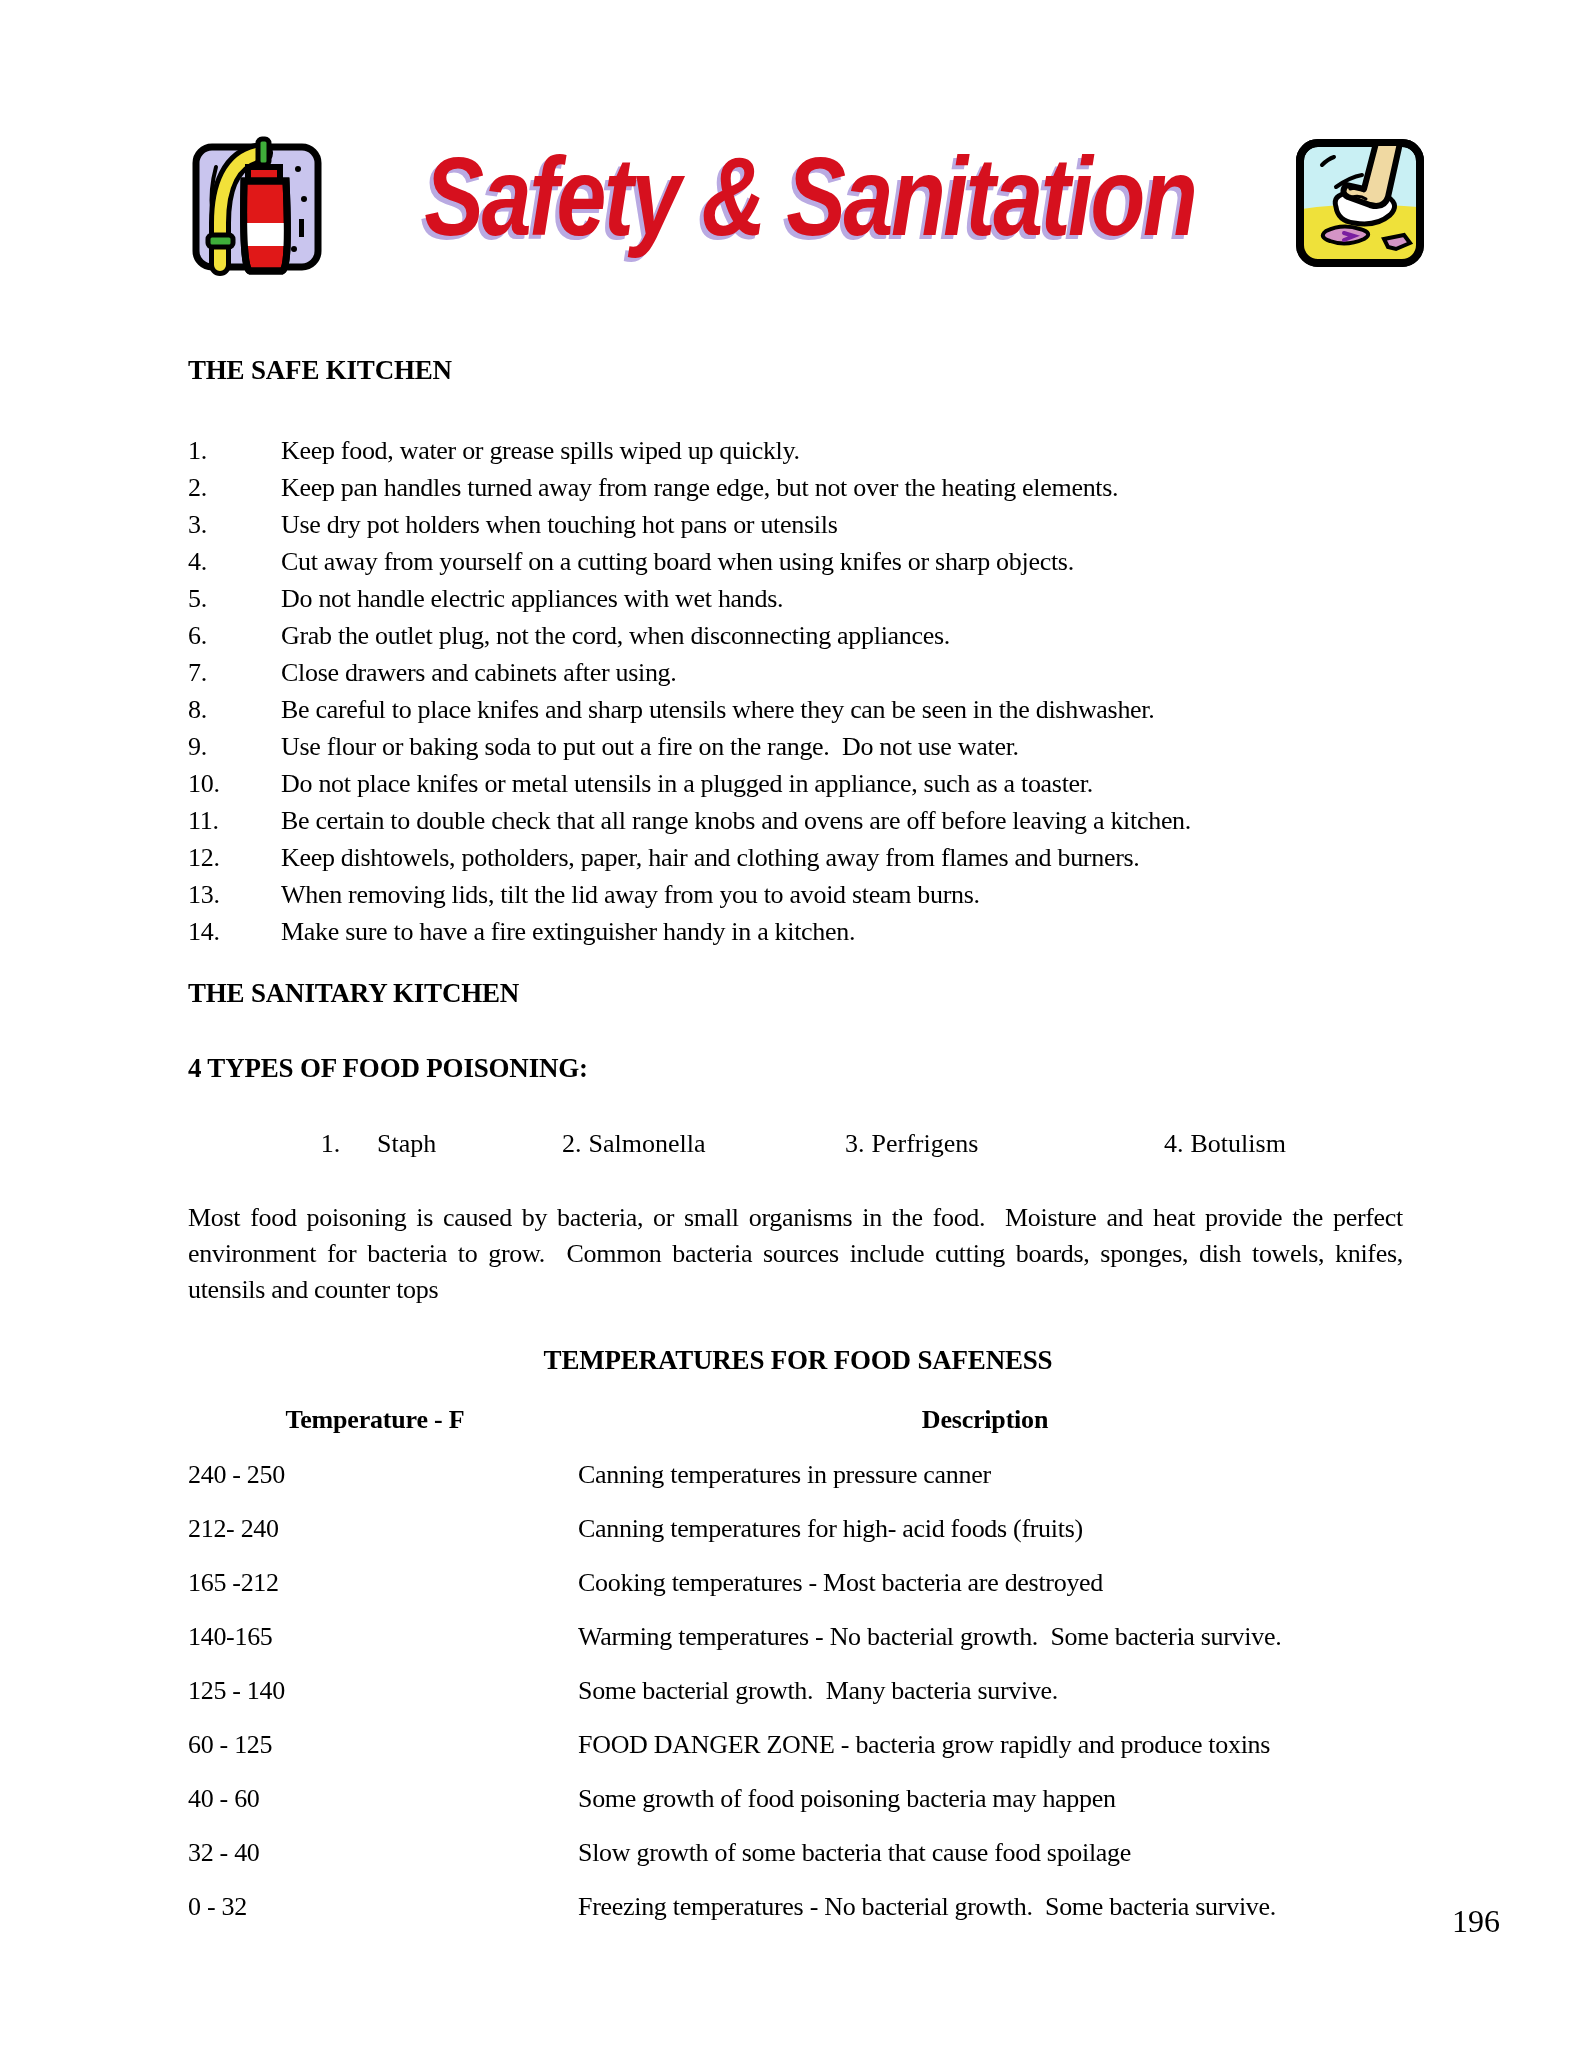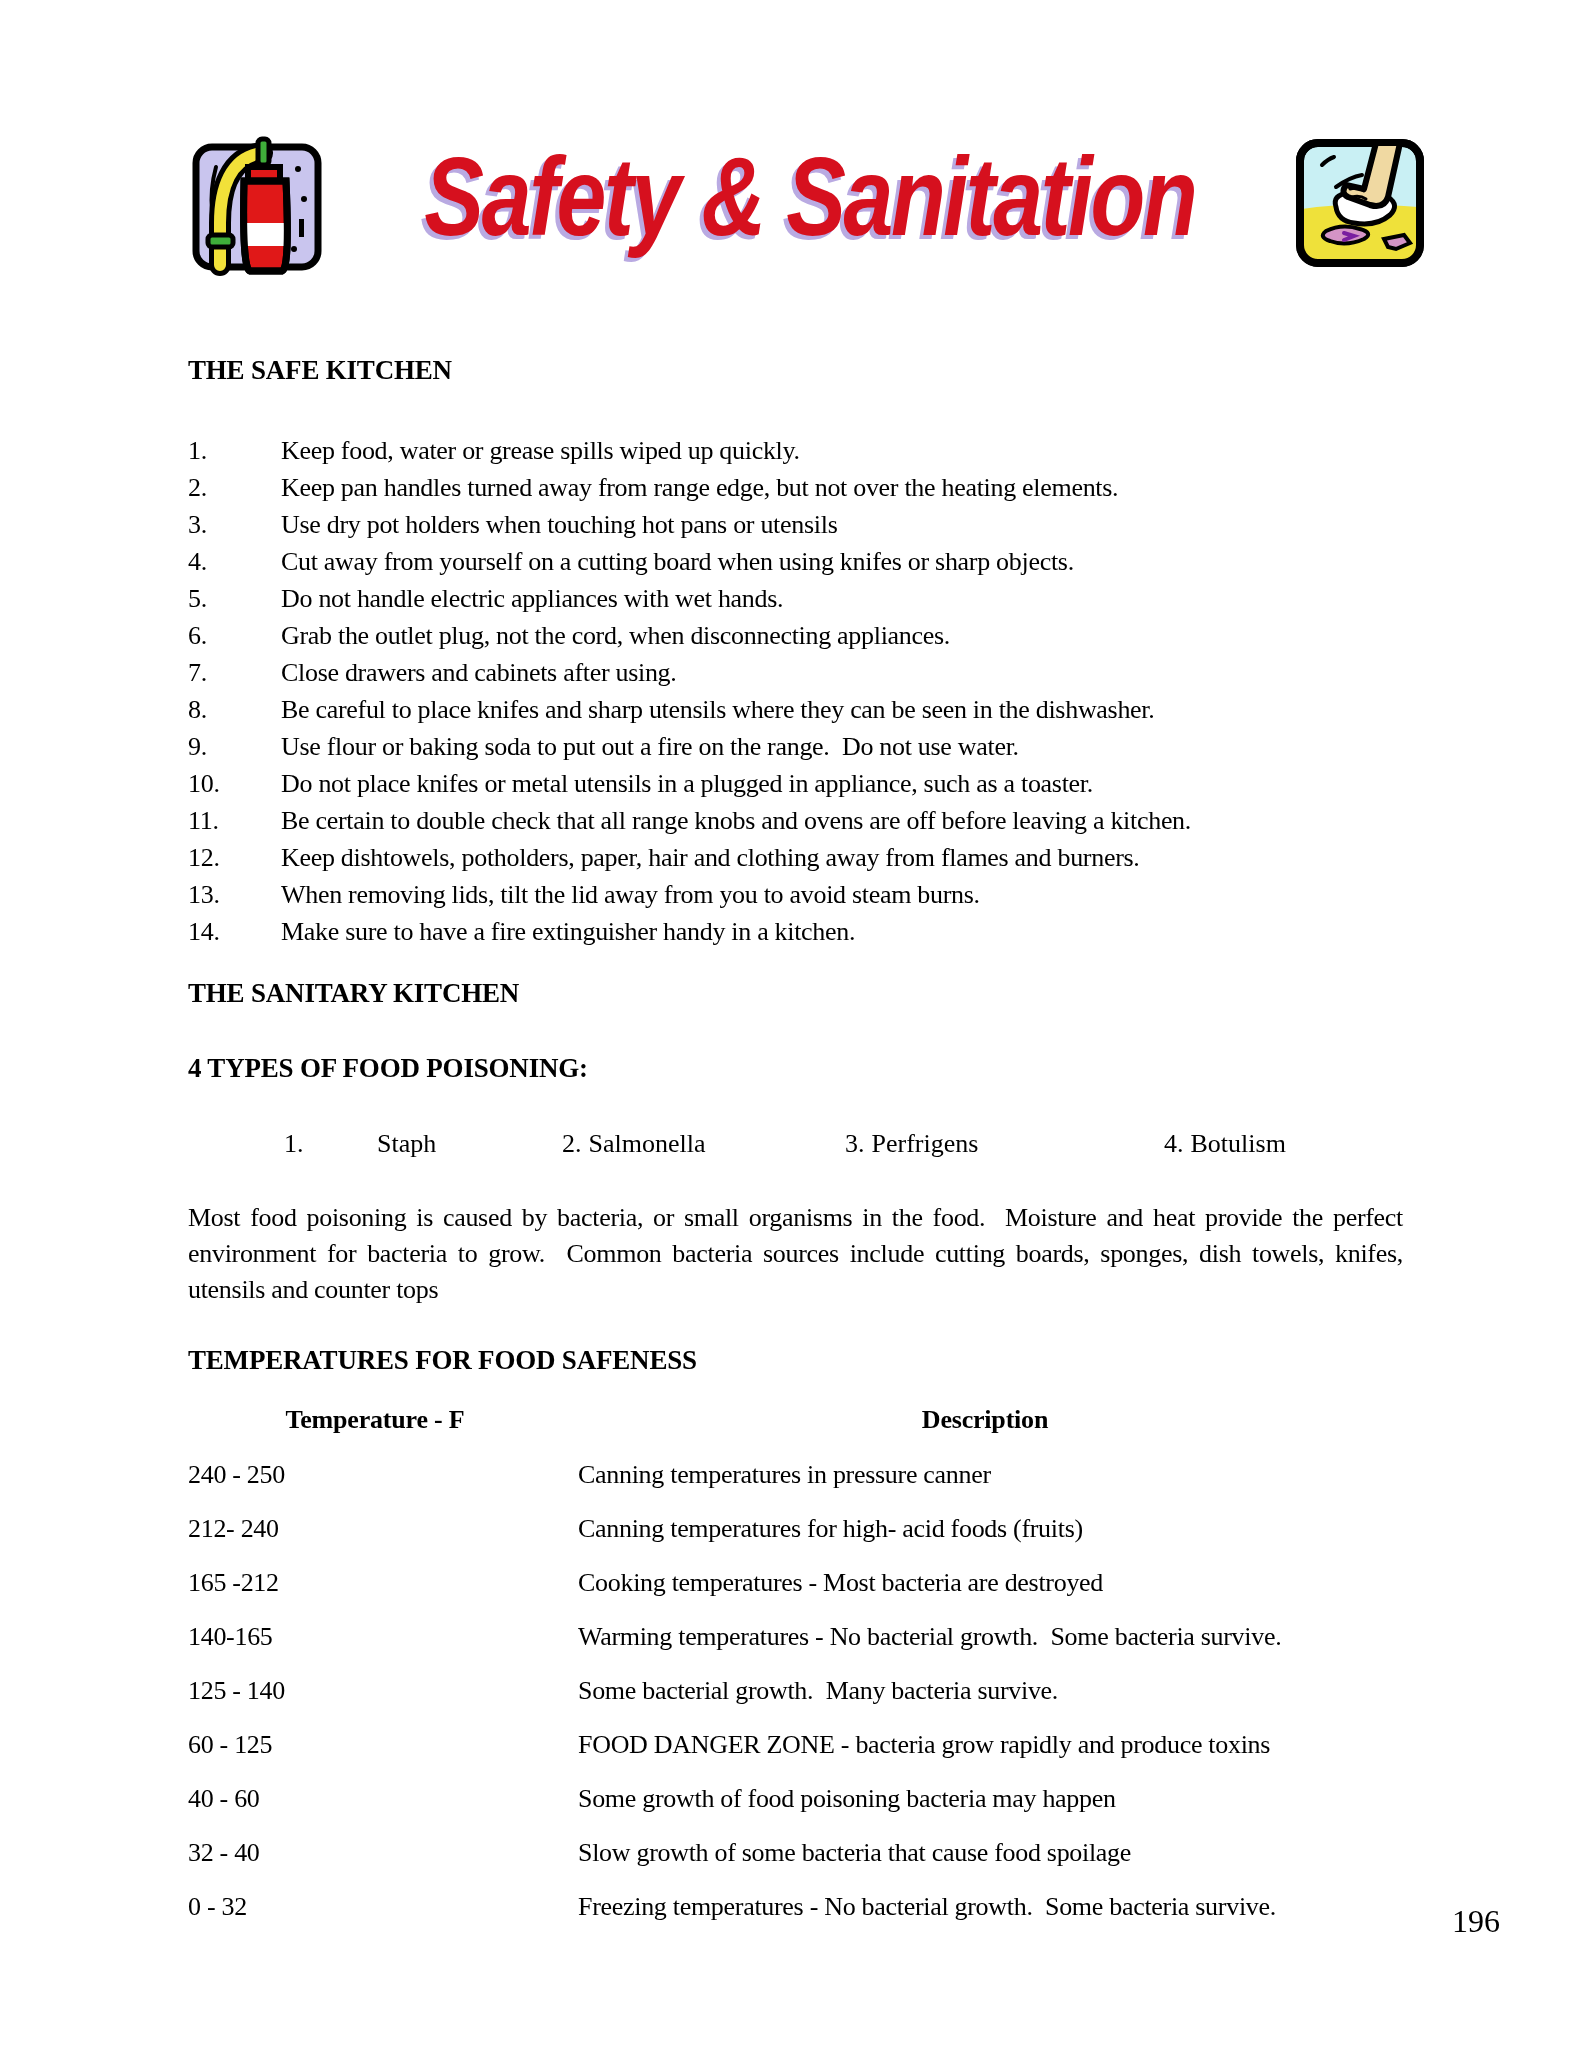--- a/index.html
+++ b/index.html
@@ -37,28 +37,28 @@
 
   
   .doc{position:absolute;top:0;left:188px;right:175px;}
   .h-bold{
     font-weight:bold;font-size:27px;line-height:30px;margin:0;
     letter-spacing:-0.2px;
   }
   .h-safe{margin-top:355px;}
   .h-sanitary{margin-top:28px;}
   .h-poison{margin-top:45px;}
-  .h-temps{margin-top:37px;}
+  .h-temps{margin-top:37px;text-align:center;}
 
   ol.sk-list{list-style:none;margin:47px 0 0 0;padding:0;}
   .sk-item{display:flex;line-height:37px;font-size:26px;letter-spacing:-0.3px;}
   .sk-num{flex:none;width:93px;}
   .sk-text{white-space:pre-wrap;}
 
-  .types-row{position:relative;margin-top:44px;height:34px;font-size:26px;line-height:34px;}
+  .types-row{position:relative;margin-top:44px;height:34px;font-size:26px;line-height:34px;text-align:center;}
   .type-item{position:absolute;top:0;white-space:nowrap;}
   .type-item:nth-child(1){left:96px;}
   .type-item:nth-child(2){left:374px;}
   .type-item:nth-child(3){left:629px;margin-left:28px;}
   .type-item:nth-child(4){left:976px;}
   .type-item:nth-child(1) .type-num{display:inline-block;width:93px;}
   .type-item:not(:nth-child(1)) .type-num{margin-right:7px;}
 
   .para{
     margin:39px 0 0 0;

